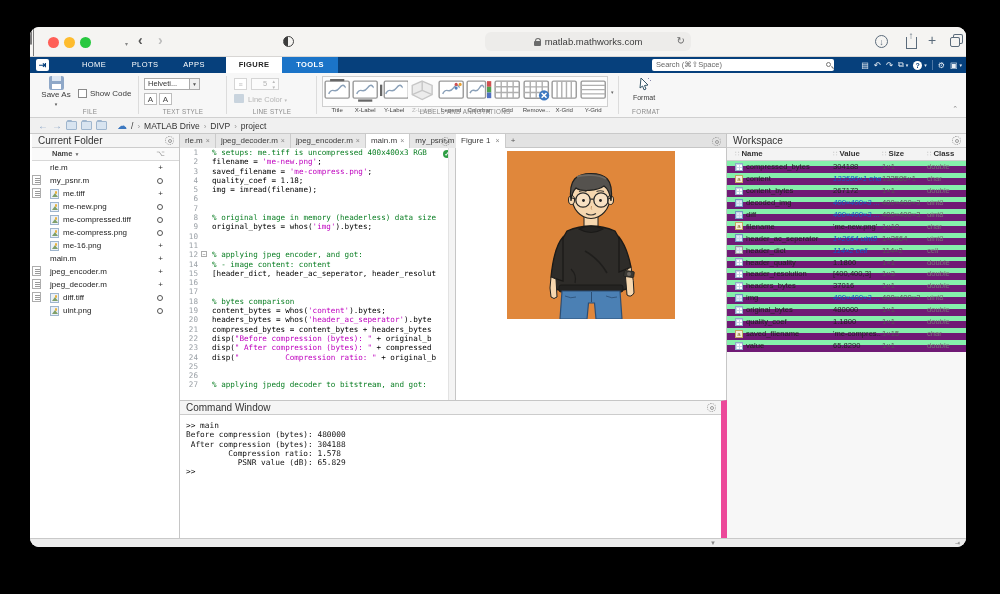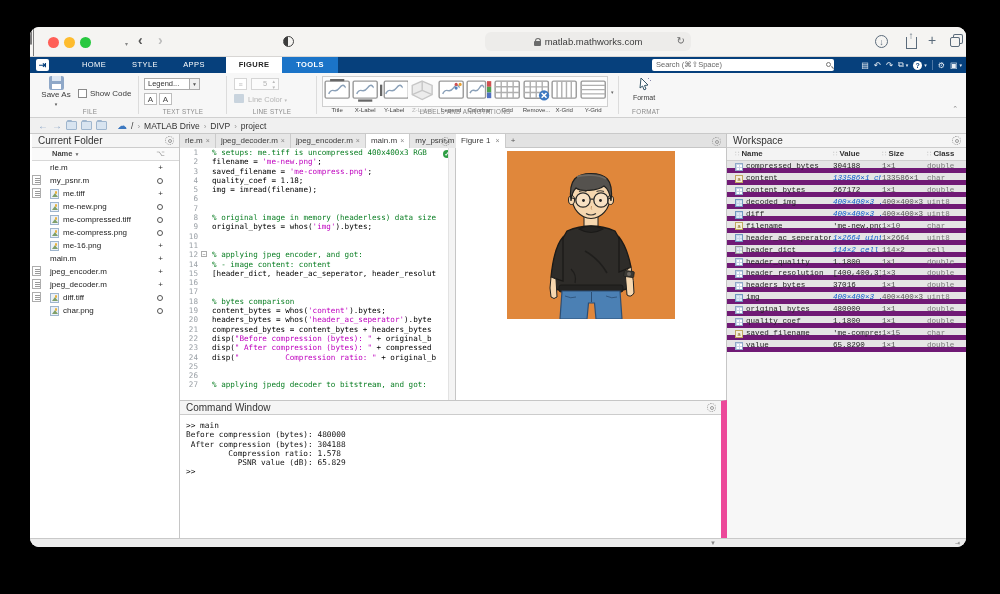--- a/index.html
+++ b/index.html
@@ -113,21 +113,21 @@
   .fig-img { position:absolute; left:51px; top:17px; width:168px; height:168px; }
 
   .cmd { position:absolute; left:150px; top:266px; width:547px; height:138px; border-right:6px solid #ec4899; border-top:1px solid #C6C6C6; background:#fff; }
   .cmd-body { font-family:"DejaVu Sans Mono",monospace; font-size:7.8px; line-height:9.3px; padding:6px 0 0 6px; white-space:pre; color:#111; }
 
   .ws { position:absolute; left:697px; top:0; right:0; height:100%; background:#F7F7F7; }
   .ws-cols { height:13px; border-bottom:1px solid #CFCFCF; background:#F3F3F3; position:relative; font-size:7.8px; font-weight:bold; color:#333; }
   .ws-col { position:absolute; top:0; line-height:12px; }
   .ws-col .grip { color:#b5b5b5; font-weight:normal; margin-right:2px; font-size:7px; }
   .ws-rows { background:#fff; }
-  .ws-row { height:11.95px; position:relative; font-size:7.6px; color:#222; border-bottom:5px solid #701a75; background:#e5e5e5;font-family:Liberation Mono, monospace; }
+  .ws-row { height:11.95px; position:relative; font-size:7.6px; color:#222; border-bottom:7px solid #701a75; background:#86efac; }
   .ws-cell { position:absolute; top:0; line-height:11.5px; white-space:nowrap; overflow:hidden; }
   .ws-name { left:8px; width:96px; display:flex; align-items:center; gap:3px; }
   .ws-val { left:106px; width:48px; }
   .ws-size { left:155px; width:44px; color:#555; }
   .ws-cls { left:200px; width:37px; color:#777; }
   .ws-val.blue { color:#0C5BCB; font-style:italic; }
   .wsic { width:8px; height:8px; flex:none; border:1px solid #8FA8C8; background-image:linear-gradient(#C9D6E8 1px,transparent 1px),linear-gradient(90deg,#C9D6E8 1px,transparent 1px); background-size:3px 3px; background-color:#fff; }
   .wsic.a { background-image:none; background:#F4EEDC; border-color:#C0A860; font-size:6px; line-height:7px; text-align:center; color:#8a6d1a; }
   .wsic.u { background-color:#DCEAF6; border-color:#6F98C0; }
   .wsic.c { background-color:#EDEDED; border-color:#999; }
@@ -157,21 +157,21 @@
     <span class="dl-ic">↓</span>
     <span class="share-ic"></span>
     <span class="chrome-ic plus-ic">+</span>
     <span class="tabs-ic"></span>
   </div>
 
   <div class="tsbar">
     <span class="app-ic">⇥</span>
     <div id="ts-tabs">
         <div class="ts-tab" style="left: 40px; width: 48px;">HOME</div>
-        <div class="ts-tab" style="left: 92px; width: 46px;">STYLE</div>
+        <div class="ts-tab" style="left: 92px; width: 46px;">PLOTS</div>
         <div class="ts-tab" style="left: 142px; width: 44px;">APPS</div>
         <div class="ts-tab active" style="left: 196px; width: 56px;">FIGURE</div>
         <div class="ts-tab ctx" style="left: 252px; width: 56px;">TOOLS</div>
       </div>
     <div class="searchbox">
       <span>Search (⌘⇧Space)</span>
       <span class="mag"></span>
     </div>
     <div class="ts-right">
       <span style="font-size:8px">▤</span>
@@ -195,21 +195,21 @@
       <span class="caret">▾</span>
     </div>
     <div class="showcode">
       <span class="cbx"></span>
       <span>Show Code</span>
     </div>
     <span class="grp-label" style="left:0">FILE</span>
     <div class="tsep" style="left:108px"></div>
 
     <div class="fontsel">
-      <span>Legend...</span>
+      <span>Helveti...</span>
       <span class="dd">▼</span>
     </div>
     <span class="abtn" style="left:114px">A</span>
     <span class="abtn" style="left:129px">A</span>
     <span class="grp-label" style="left:93px">TEXT STYLE</span>
     <div class="tsep" style="left:196px"></div>
 
     <span class="lsico">≡</span>
     <div class="spinner">
       <span>5</span>
@@ -366,21 +366,21 @@
             <span>jpeg_decoder.m</span>
             <span class="cf-badge">+</span>
           </div>
           <div class="cf-row">
             <span class="fic img"></span>
             <span>diff.tiff</span>
             <span class="cf-badge circ"></span>
           </div>
           <div class="cf-row">
             <span class="fic img"></span>
-            <span>char.png</span>
+            <span>uint.png</span>
             <span class="cf-badge circ"></span>
           </div>
         </div>
     </div>
 
     <div class="editor">
       <div class="tabbar" id="editor-tabs">
           <span class="etab"><span>rle.m</span><span class="x">×</span></span>
           <span class="etab"><span>jpeg_decoder.m</span><span class="x">×</span></span>
           <span class="etab"><span>jpeg_encoder.m</span><span class="x">×</span></span>

